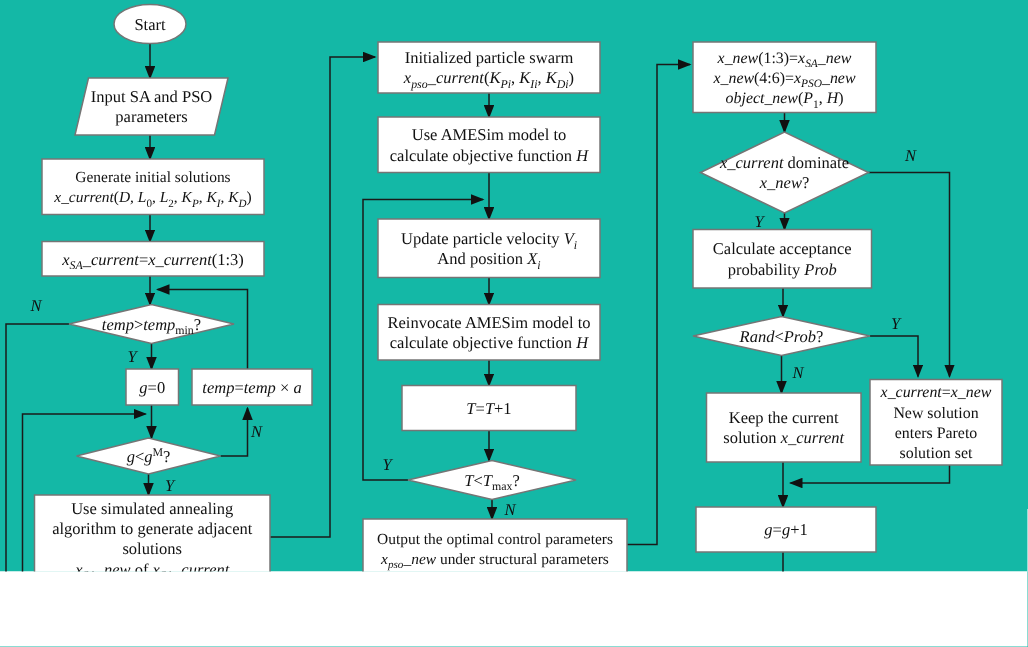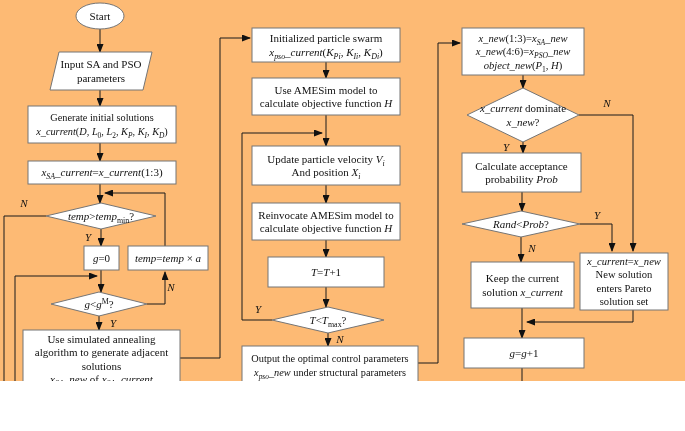--- a/index.html
+++ b/index.html
@@ -1,19 +1,19 @@
 <!DOCTYPE html>
 <html><head>
 <meta charset="utf-8">
 <style>
   html,body{margin:0;padding:0;background:#ffffff;}
   .stage{
     position:relative;
     width:685px;height:381px;
-    background:#fdba74;
+    background:#14b8a6;
     font-family:"Liberation Serif","DejaVu Serif",serif;
     text-align:right;
   }
   svg{display:block;}
   svg text{
     font-family:"Liberation Serif","DejaVu Serif",serif;
   }
 </style>
 </head>
 <body>

